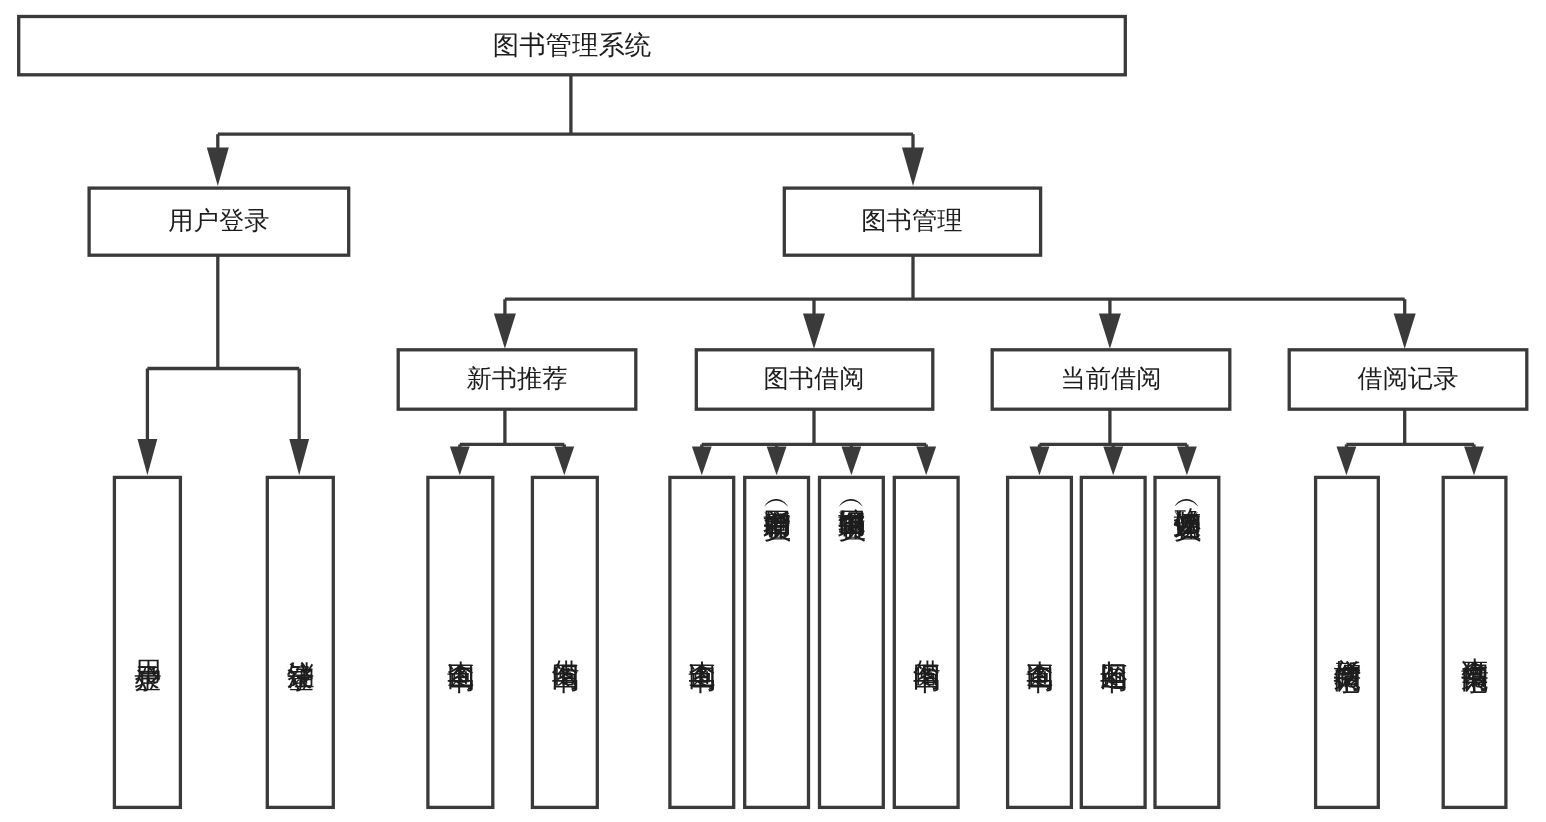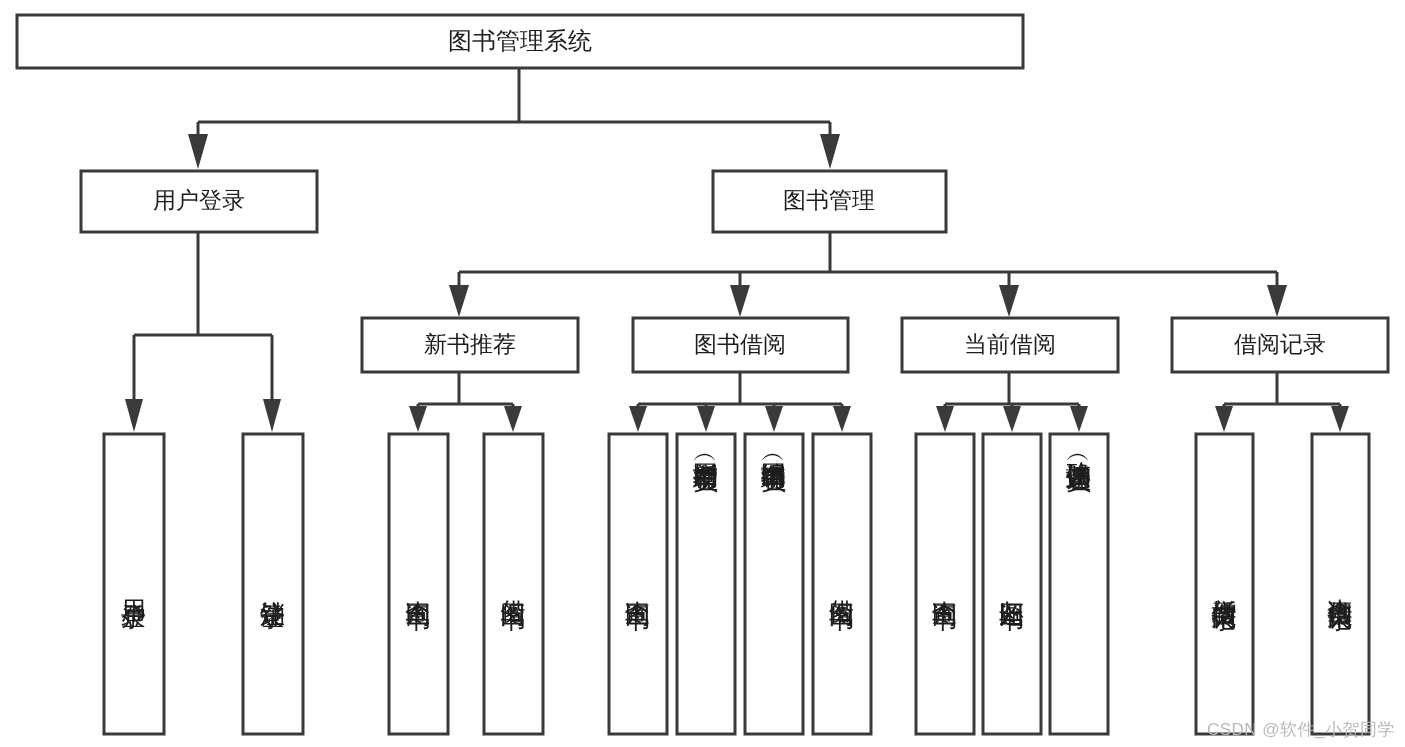--- a/index.html
+++ b/index.html
@@ -232,21 +232,20 @@
     <div class="vlabel vlabel-top" style="position:absolute;left:677px;top:434px;width:58px;height:300px;">新增图书（管理员）</div>
     <div class="vlabel vlabel-top" style="position:absolute;left:745px;top:434px;width:58px;height:300px;">编辑图书（管理员）</div>
     <div class="vlabel" style="position:absolute;left:813px;top:434px;width:58px;height:300px;">借阅图书</div>
     <div class="vlabel" style="position:absolute;left:916px;top:434px;width:58px;height:300px;">查询图书</div>
     <div class="vlabel" style="position:absolute;left:983px;top:434px;width:58px;height:300px;">归还图书</div>
     <div class="vlabel vlabel-top" style="position:absolute;left:1050px;top:434px;width:58px;height:300px;">确认归还（管理员）</div>
     <div class="vlabel" style="position:absolute;left:1196px;top:434px;width:57px;height:300px;">新增借阅记录</div>
     <div class="vlabel" style="position:absolute;left:1312px;top:434px;width:57px;height:300px;">查询借阅记录</div>
   </div>
 
-  <div class="watermark">CSDN @软件_小贺同学</div>
 </div>
 
 <style>
   .vlabel {
     writing-mode: vertical-rl;
     text-orientation: upright;
     display: flex;
     align-items: center;
     justify-content: center;
     font-family: "Liberation Sans", "DejaVu Sans", sans-serif;

